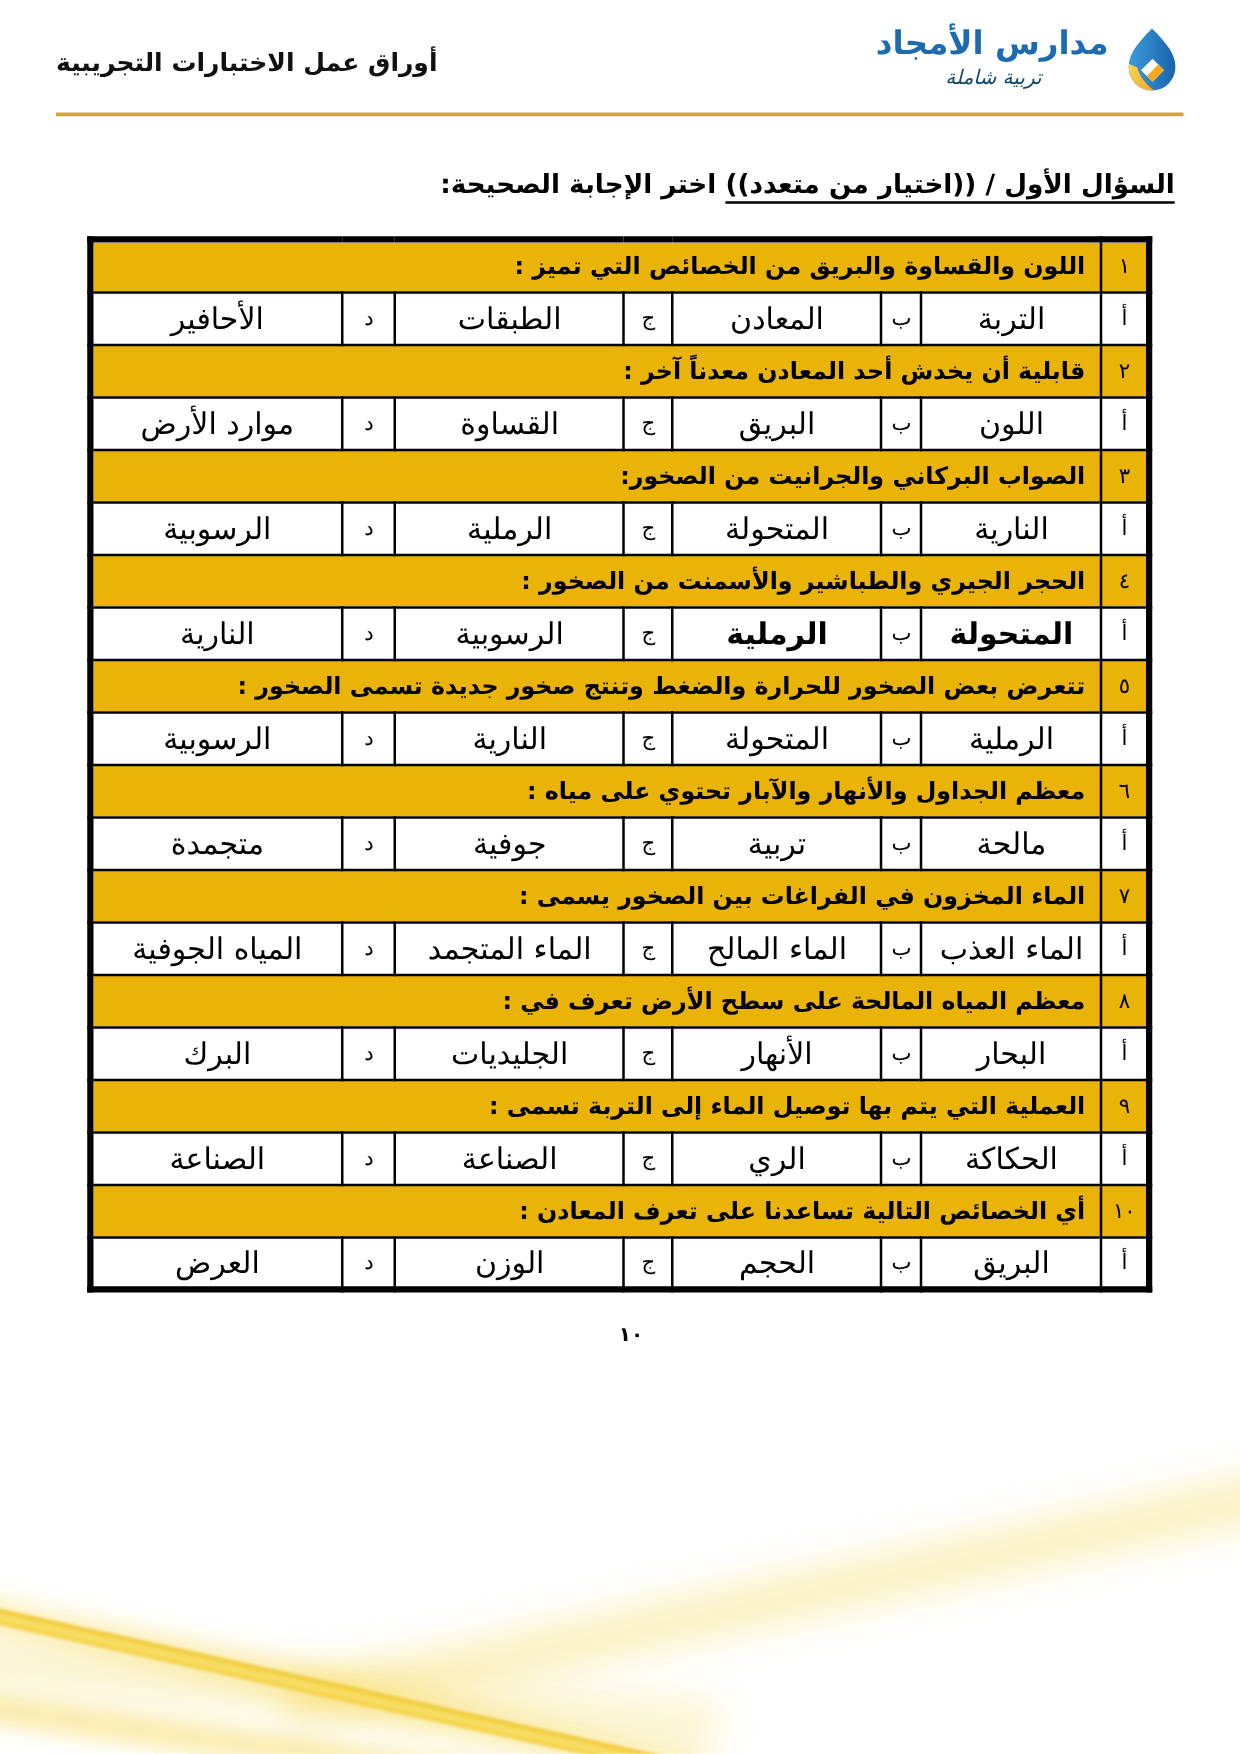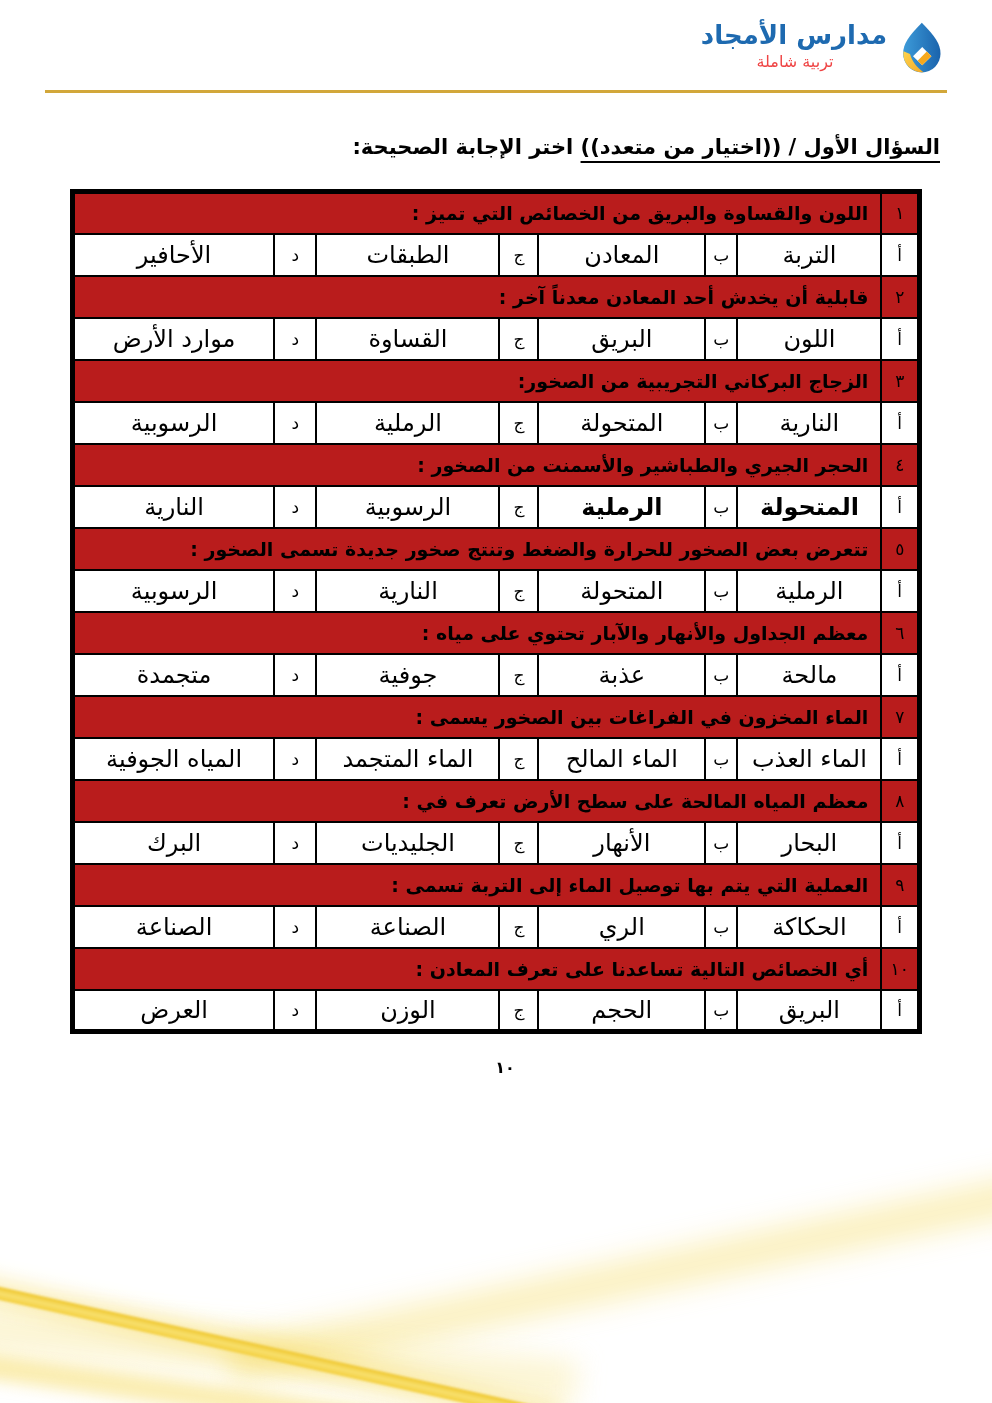--- a/index.html
+++ b/index.html
@@ -43,21 +43,21 @@
   }
 
   
   .header {
     display:flex; justify-content:space-between; align-items:center;
     padding:16px 45px 6px 45px; height:90px;
   }
   .logo { display:flex; align-items:flex-start; gap:8px; }
   .logo-text { text-align:right; }
   .school-name { color:#1E6AB0; font-size:26px; font-weight:bold; line-height:1.1; }
-  .school-tagline { color:#ef4444; font-size:16px; margin-top:2px; margin-left:2px; text-align:center; }
+  .school-tagline { color:#0c4a6e; font-size:16px; margin-top:2px; margin-left:2px; text-align:center;font-style:italic; }
   .worksheet-title { font-size:20px; font-weight:bold; color:#111; }
   .divider { height:3px; background:#D2A73A; margin:0 45px; }
 
   
   .section1-title {
     margin:42px 52px 0 0;
     font-size:21px; font-weight:bold;
     text-align:right;
   }
   .u { text-decoration:underline; text-decoration-thickness:2px; text-underline-offset:7px; }
@@ -76,21 +76,21 @@
     border:5px solid #000;
     table-layout:fixed;
   }
   table.questions td {
     border:2px solid #000;
     height:42px;
     vertical-align:middle;
     overflow:hidden;
     white-space:nowrap;
   }
-  .q-row td { background:#b91c1c; }
+  .q-row td { background:#eab308; }
   .q-cell { font-weight:bold; font-size:19px; text-align:right; padding:0 12px 0 6px; }
   .num-cell { text-align:center; font-size:17px; background:#F2F2F2; }
   .o-row td { background:#fff; }
   .letter-cell { text-align:center; font-size:17px; }
   .opt-cell { text-align:center; font-size:24px; font-weight:normal; }
   .opt-cell.bold { font-weight:bold; }
 
   
   .page-number {
     margin-top:24px;
@@ -129,20 +129,21 @@
             <rect x="-8" y="-8" width="16" height="16" fill="#ffffff"></rect>
             <rect x="0" y="-8" width="8" height="16" fill="#F6A81C"></rect>
           </g>
         </svg>
       </span>
       <div class="logo-text">
         <div class="school-name">مدارس الأمجاد</div>
         <div class="school-tagline">تربية شاملة</div>
       </div>
     </div>
+    <div class="worksheet-title">أوراق عمل الاختبارات التجريبية</div>
   </div>
 
   <div class="divider"></div>
 
   <div class="section1-title">
     <span class="u">السؤال الأول / ((اختيار من متعدد))</span>
     <span>اختر الإجابة الصحيحة:</span>
   </div>
 
   <table class="questions">
@@ -180,21 +181,21 @@
           <td class="opt-cell">اللون</td>
           <td class="letter-cell">ب</td>
           <td class="opt-cell">البريق</td>
           <td class="letter-cell">ج</td>
           <td class="opt-cell">القساوة</td>
           <td class="letter-cell">د</td>
           <td class="opt-cell">موارد الأرض</td>
         </tr>
         <tr class="q-row">
           <td class="num-cell">٣</td>
-          <td class="q-cell" colspan="7">الزجاج البركاني التجريبية من الصخور:</td>
+          <td class="q-cell" colspan="7">الصواب البركاني والجرانيت من الصخور:</td>
         </tr>
         <tr class="o-row">
           <td class="letter-cell">أ</td>
           <td class="opt-cell">النارية</td>
           <td class="letter-cell">ب</td>
           <td class="opt-cell">المتحولة</td>
           <td class="letter-cell">ج</td>
           <td class="opt-cell">الرملية</td>
           <td class="letter-cell">د</td>
           <td class="opt-cell">الرسوبية</td>
@@ -228,21 +229,21 @@
           <td class="opt-cell">الرسوبية</td>
         </tr>
         <tr class="q-row">
           <td class="num-cell">٦</td>
           <td class="q-cell" colspan="7">معظم الجداول والأنهار والآبار تحتوي على مياه :</td>
         </tr>
         <tr class="o-row">
           <td class="letter-cell">أ</td>
           <td class="opt-cell">مالحة</td>
           <td class="letter-cell">ب</td>
-          <td class="opt-cell">عذبة</td>
+          <td class="opt-cell">تربية</td>
           <td class="letter-cell">ج</td>
           <td class="opt-cell">جوفية</td>
           <td class="letter-cell">د</td>
           <td class="opt-cell">متجمدة</td>
         </tr>
         <tr class="q-row">
           <td class="num-cell">٧</td>
           <td class="q-cell" colspan="7">الماء المخزون في الفراغات بين الصخور يسمى :</td>
         </tr>
         <tr class="o-row">

